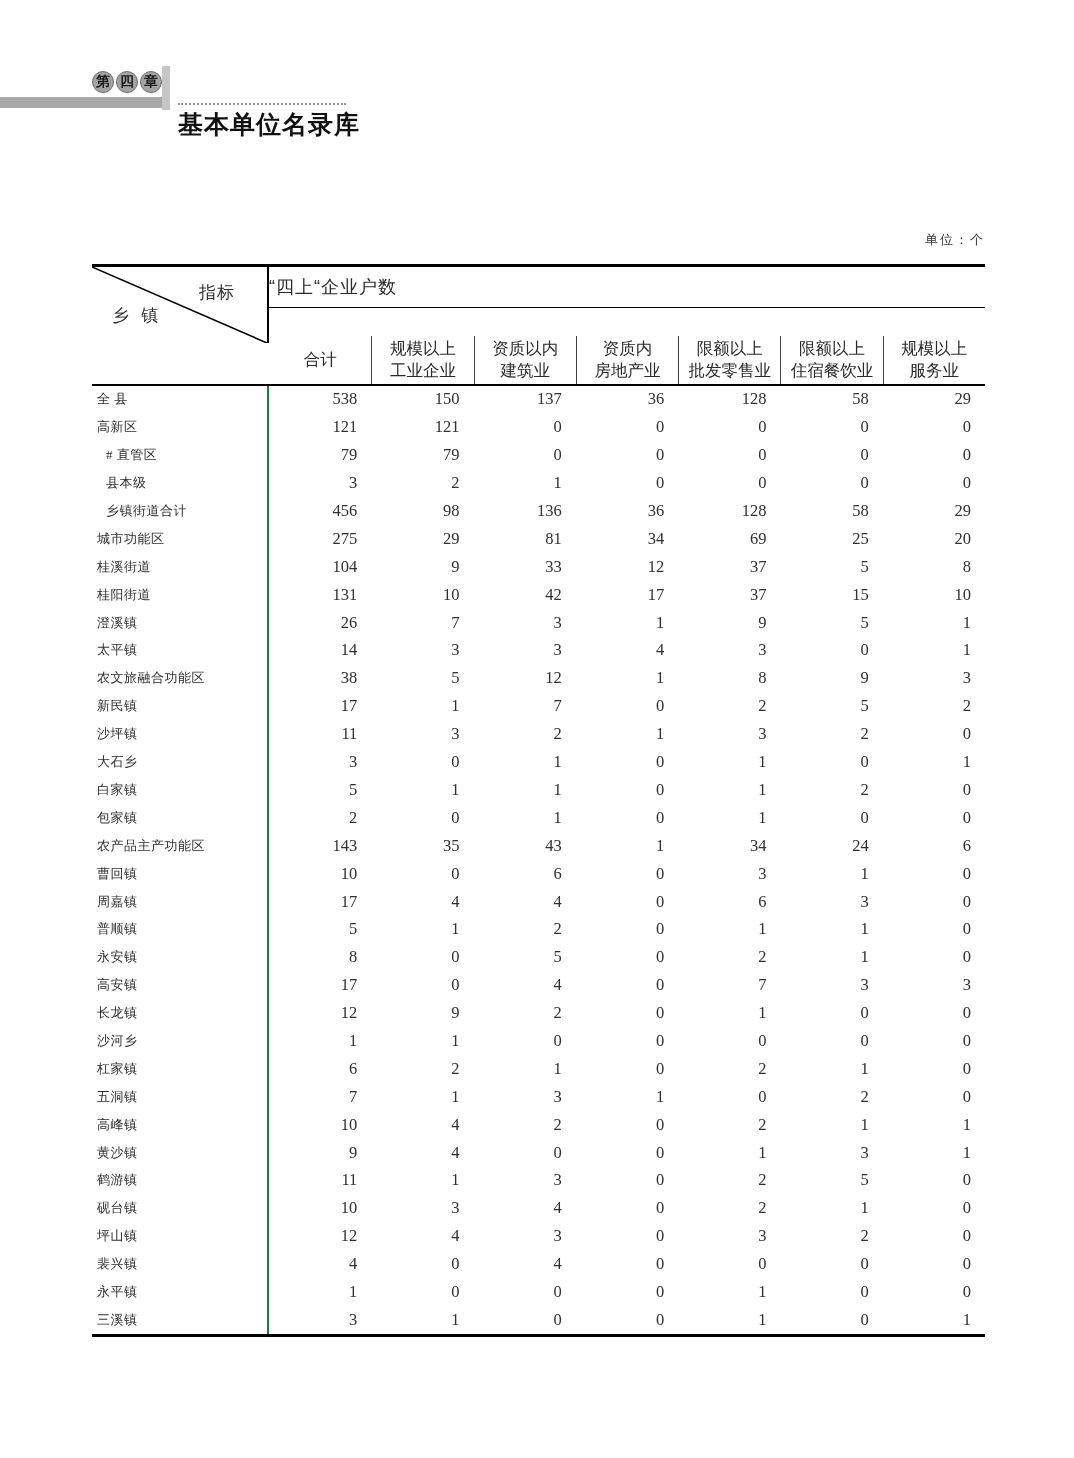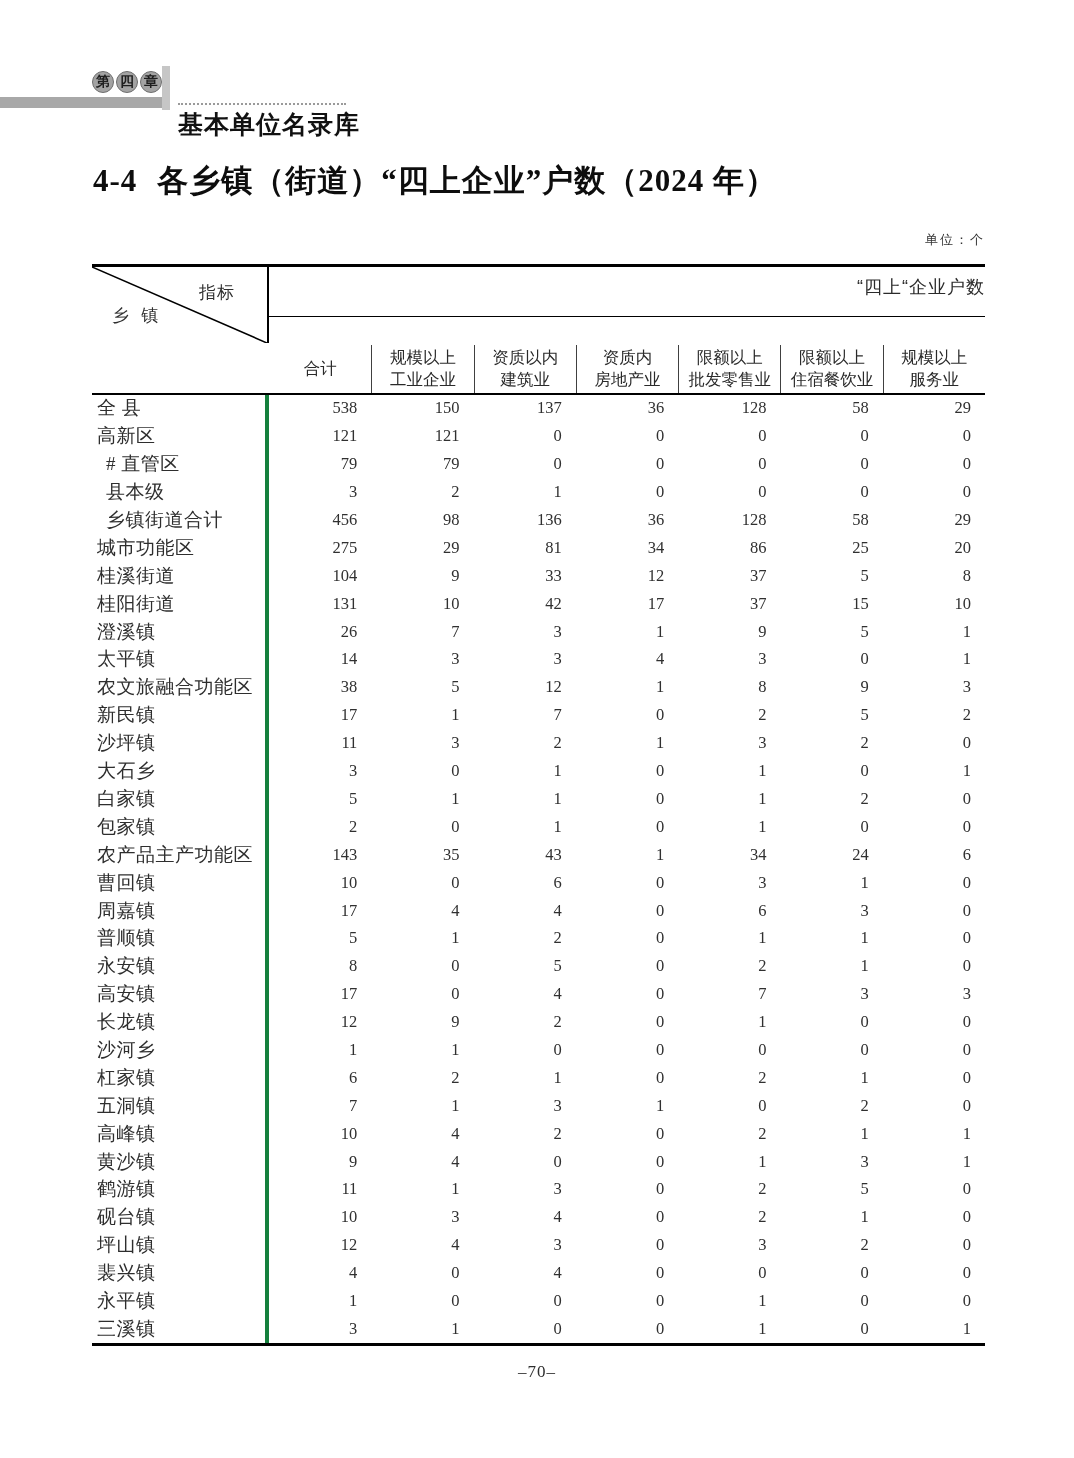--- a/index.html
+++ b/index.html
@@ -70,21 +70,21 @@
   .corner-top {
     position:absolute; top:14px; right:32px;
     font-size:17px; color:#2e2e2e; letter-spacing:1px;
   }
   .corner-bottom {
     position:absolute; bottom:16px; left:20px;
     font-size:17px; color:#2e2e2e; letter-spacing:4px;
   }
   .head-right { display:flex; flex-direction:column; }
   .group-header {
-    height:50px; line-height:41px; text-align:right;
+    height:41px; line-height:41px; text-align:left;
     border-bottom:1.5px solid #000;
     font-size:18px; color:#2a2a2a; letter-spacing:1px;
     font-family:"Liberation Sans","DejaVu Sans",sans-serif;
   }
   .col-headers { flex:1; display:grid; grid-template-columns:repeat(7,1fr);margin-top:28px; }
   .col-head {
     display:flex; align-items:center; justify-content:center;
     text-align:center; white-space:pre-line;
     font-size:16.5px; line-height:1.32; color:#2a2a2a;
     font-family:"Liberation Sans","DejaVu Sans",sans-serif;
@@ -92,23 +92,23 @@
   }
   .col-head + .col-head { border-left:1px solid #404040; }
 
   .tbody { }
   .row {
     display:grid; grid-template-columns:177px repeat(7,1fr);
     height:27.9px; align-items:center;
   }
   .label-cell {
     height:100%; display:flex; align-items:center;
-    border-right:4px solid #15803d;
+    border-right:2px solid #15803d;
     padding-left:5px;
-    font-size:19px; color:#2e2e2e; letter-spacing:0.5px;
+    font-size:13px; color:#2e2e2e; letter-spacing:0.5px;
     white-space:nowrap;
     font-family:Liberation Serif, serif;
   }
   .row.indent .label-cell { padding-left:14px; }
   .num-cell {
     text-align:right; padding-right:14px;
     font-size:16.5px; color:#303030;
     font-family:"Liberation Serif","DejaVu Serif",serif;
   }
 
@@ -128,21 +128,20 @@
     <div class="badge-group">
       <span class="badge-circle">第</span>
       <span class="badge-circle">四</span>
       <span class="badge-circle">章</span>
     </div>
     <div class="badge-divider"></div>
     <span class="section-title">基本单位名录库</span>
     <div class="section-underline"></div>
   </header>
 
-  <h1 class="table-title"><span class="t-num">4-4</span><span>各乡镇（街道）“四上企业”户数（2024 年）</span></h1>
 
   <div class="unit-label">单位：个</div>
 
   <div class="stat-table">
     <div class="thead">
       <div class="corner-cell">
         <svg viewBox="0 0 100 100" preserveAspectRatio="none">
           <line x1="0" y1="0" x2="100" y2="100" stroke="#000" stroke-width="1.6" vector-effect="non-scaling-stroke"></line>
         </svg>
         <span class="corner-top">指标</span>
@@ -217,21 +216,21 @@
           <div class="num-cell">128</div>
           <div class="num-cell">58</div>
           <div class="num-cell">29</div>
         </div>
         <div class="row">
           <div class="label-cell">城市功能区</div>
           <div class="num-cell">275</div>
           <div class="num-cell">29</div>
           <div class="num-cell">81</div>
           <div class="num-cell">34</div>
-          <div class="num-cell">86</div>
+          <div class="num-cell">69</div>
           <div class="num-cell">25</div>
           <div class="num-cell">20</div>
         </div>
         <div class="row">
           <div class="label-cell">桂溪街道</div>
           <div class="num-cell">104</div>
           <div class="num-cell">9</div>
           <div class="num-cell">33</div>
           <div class="num-cell">12</div>
           <div class="num-cell">37</div>
@@ -504,15 +503,14 @@
           <div class="num-cell">1</div>
           <div class="num-cell">0</div>
           <div class="num-cell">0</div>
           <div class="num-cell">1</div>
           <div class="num-cell">0</div>
           <div class="num-cell">1</div>
         </div>
       </div>
   </div>
 
-  <div class="page-number">–70–</div>
 
 </div>
 
 </body></html>

